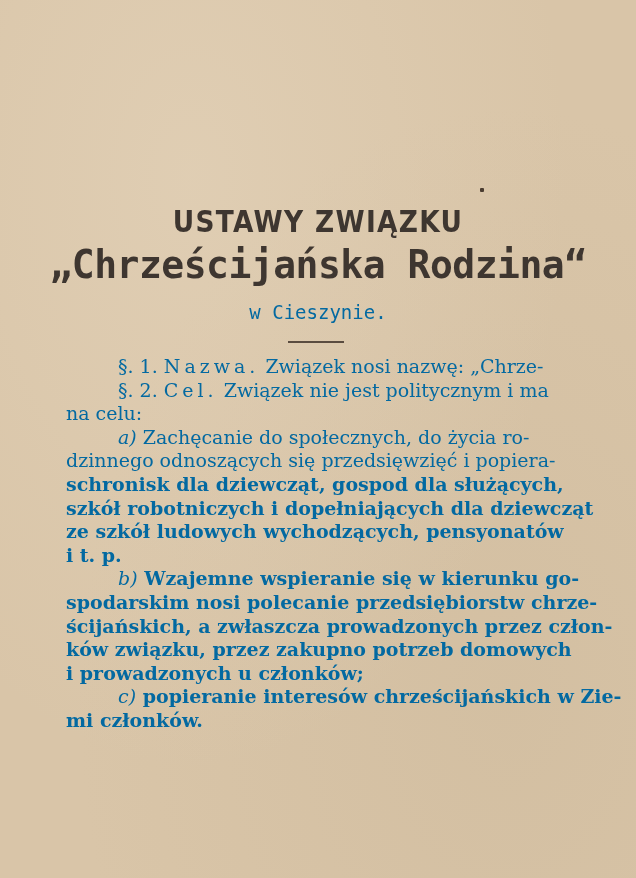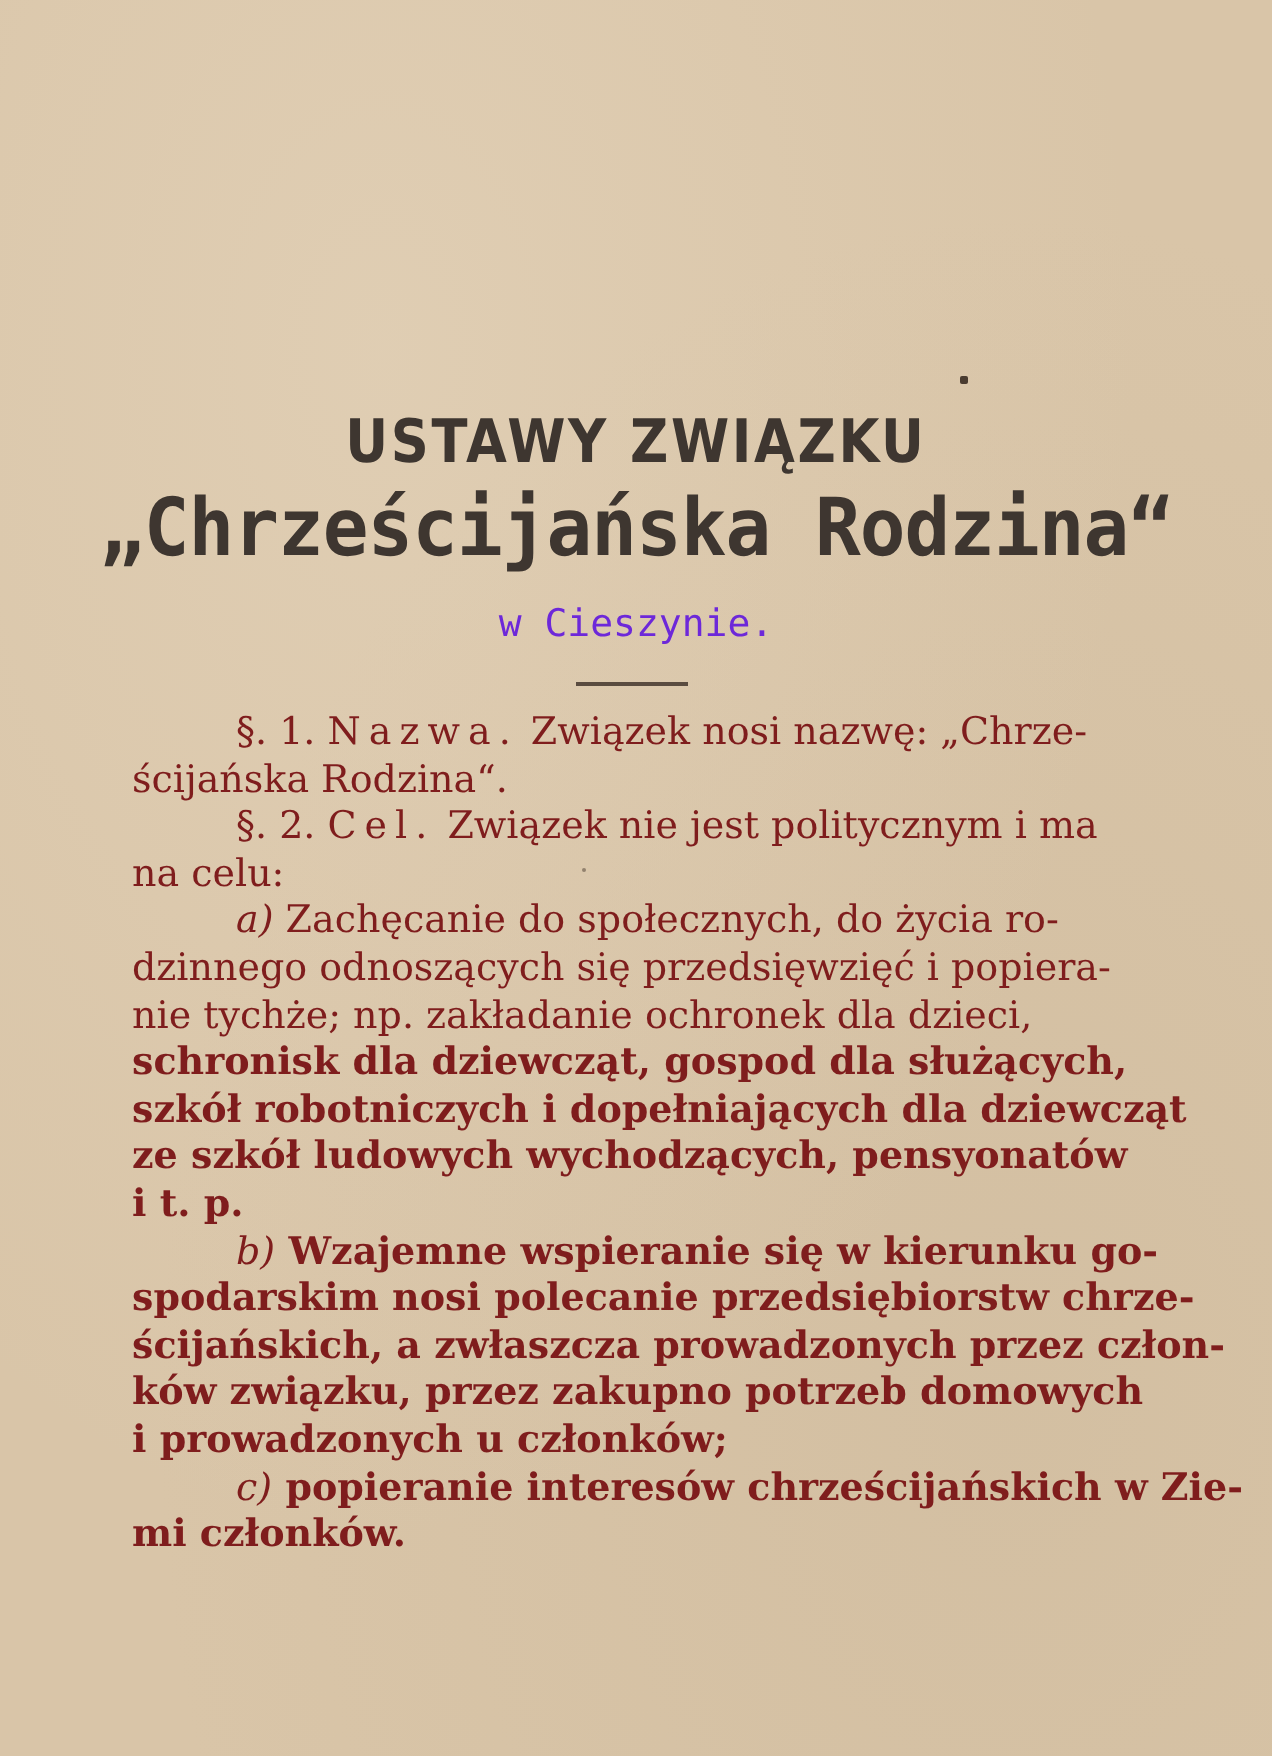--- a/index.html
+++ b/index.html
@@ -52,39 +52,39 @@
       letter-spacing: -0.5px;
       transform: scaleY(1.05);
     }
     .title-3 {
       position: absolute;
       top: 285px;
       left: 0; width: 636px;
       text-align: center;
       font-family: "DejaVu Sans Mono", monospace;
       font-size: 19px;
-      color: #6d28d9;
+      color: #0369a1;
     }
     .divider {
       position: absolute;
       top: 325px;
       left: 288px;
       width: 56px;
       height: 2px;
       background: #5a4c40;
     }
     .body-text {
       position: absolute;
       top: 339px;
       left: 66px;
       width: 504px;
       font-family: "DejaVu Serif", serif;
       font-size: 19px;
       line-height: 23.6px;
-      color: #7f1d1d;
+      color: #0369a1;
     }
     .line {
       white-space: nowrap;
       display: flex;
       justify-content: space-between;
     }
     .line.left { justify-content: flex-start; }
     .indent { padding-left: 52px; }
     .spaced { letter-spacing: 4px; }
     .italic { font-style: italic; }
@@ -105,43 +105,37 @@
 
   <div class="body-text">
 
     <div class="line indent">
       <span>
         <span>§. 1.</span>
         <span class="spaced">Nazwa.</span>
         <span>Związek nosi nazwę: „Chrze-</span>
       </span>
     </div>
-    <div class="line left">
-      <span>ścijańska Rodzina“.</span>
-    </div>
 
     <div class="line indent">
       <span>
         <span>§. 2.</span>
         <span class="spaced">Cel.</span>
         <span>Związek nie jest politycznym i ma</span>
       </span>
     </div>
     <div class="line left">
       <span>na celu:</span>
     </div>
 
     <div class="line indent left">
       <span class="italic">a)</span>&nbsp;<span>Zachęcanie do społecznych, do życia ro-</span>
     </div>
     <div class="line left">
         <span>dzinnego odnoszących się przedsięwzięć i popiera-</span>
-      </div>
-    <div class="line left">
-        <span>nie tychże; np. zakładanie ochronek dla dzieci,</span>
       </div>
     <div class="line left bold">
         <span>schronisk dla dziewcząt, gospod dla służących,</span>
       </div>
     <div class="line left bold">
         <span>szkół robotniczych i dopełniających dla dziewcząt</span>
       </div>
     <div class="line left bold">
         <span>ze szkół ludowych wychodzących, pensyonatów</span>
       </div>

